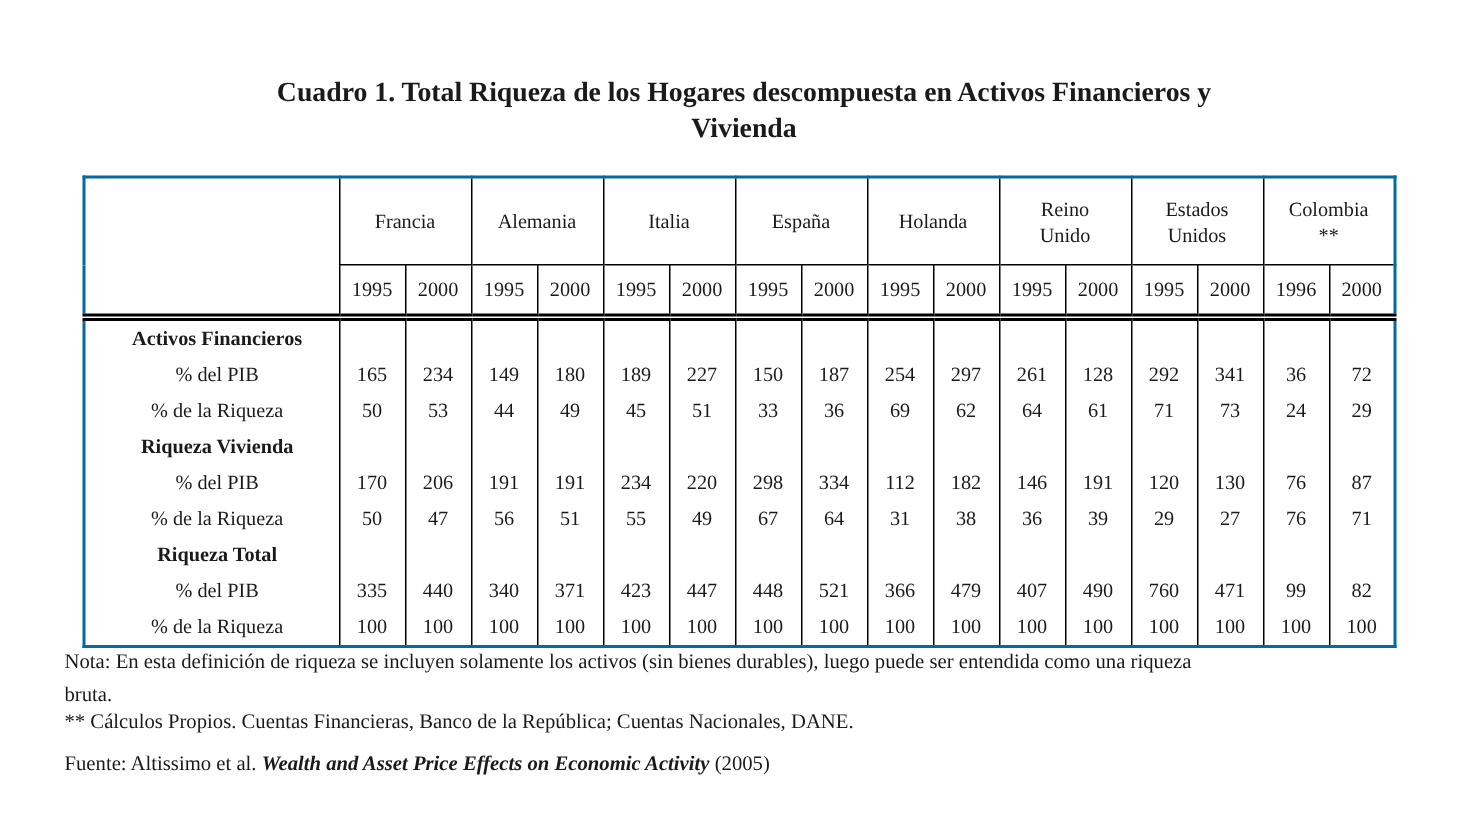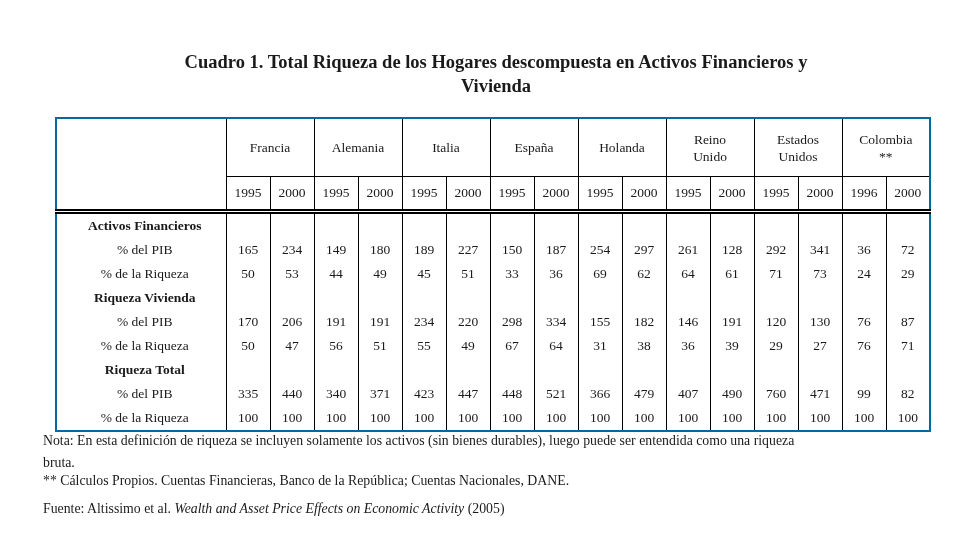--- a/index.html
+++ b/index.html
@@ -41,21 +41,21 @@
 
   tbody td { border-left:1px solid #000; height:24px; line-height:24px; }
   td.label { text-align:center; padding-left:7px; white-space:nowrap; }
   tr.section td.label { font-weight:bold; }
   td.val { text-align:center; }
 
   .note { position:absolute; left:43px; font-size:13.8px; line-height:22px; }
   .note-nota   { top:430px; width:908px; white-space:pre-line; }
   .note-calc   { top:470px; width:908px; }
   .note-fuente { top:498px; width:908px; }
-  .italic { font-style:italic; }
+  .italic { font-style:italic;font-weight:bold; }
 </style>
 </head>
 <body>
 
 <div class="page">
 
   <div class="title">Cuadro 1. Total Riqueza de los Hogares descompuesta en Activos Financieros y
 Vivienda</div>
 
   <table class="wealth">
@@ -192,21 +192,21 @@
       <tr>
         <td class="label">% del PIB</td>
         <td class="val">170</td>
           <td class="val">206</td>
           <td class="val">191</td>
           <td class="val">191</td>
           <td class="val">234</td>
           <td class="val">220</td>
           <td class="val">298</td>
           <td class="val">334</td>
-          <td class="val">155</td>
+          <td class="val">112</td>
           <td class="val">182</td>
           <td class="val">146</td>
           <td class="val">191</td>
           <td class="val">120</td>
           <td class="val">130</td>
           <td class="val">76</td>
           <td class="val">87</td>
       </tr>
       <tr>
         <td class="label">% de la Riqueza</td>

